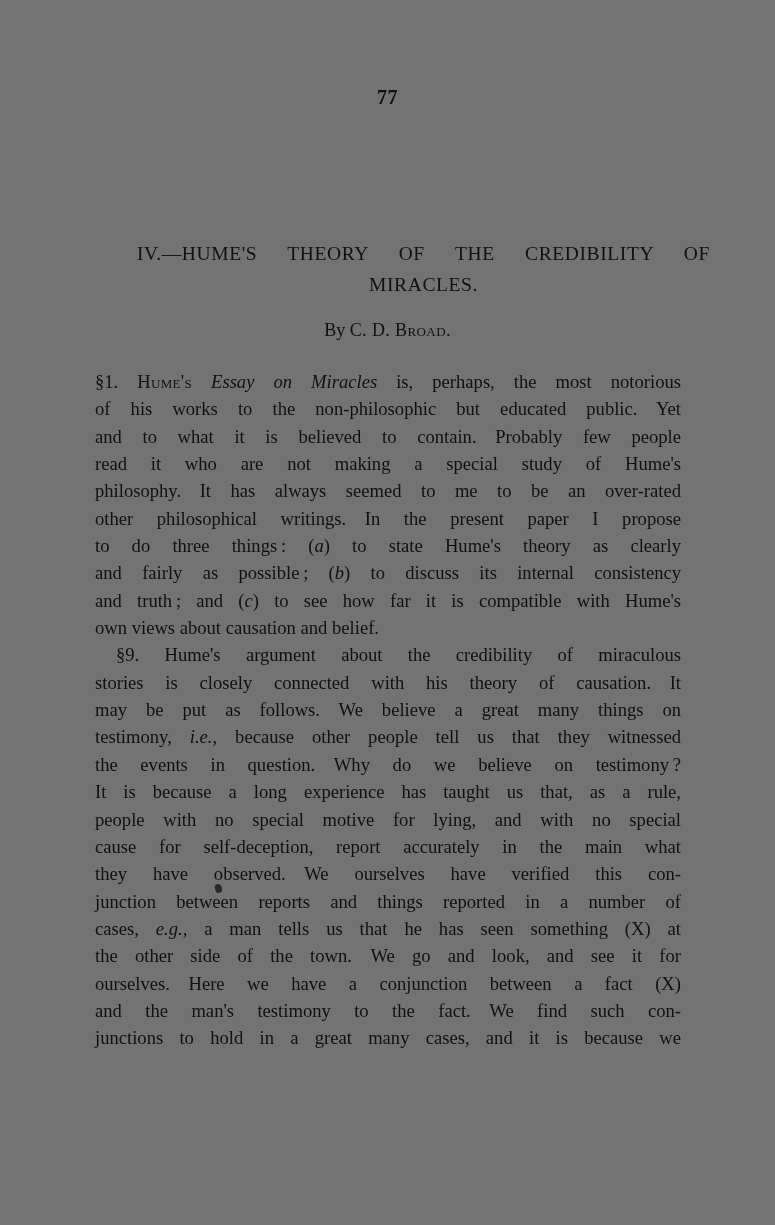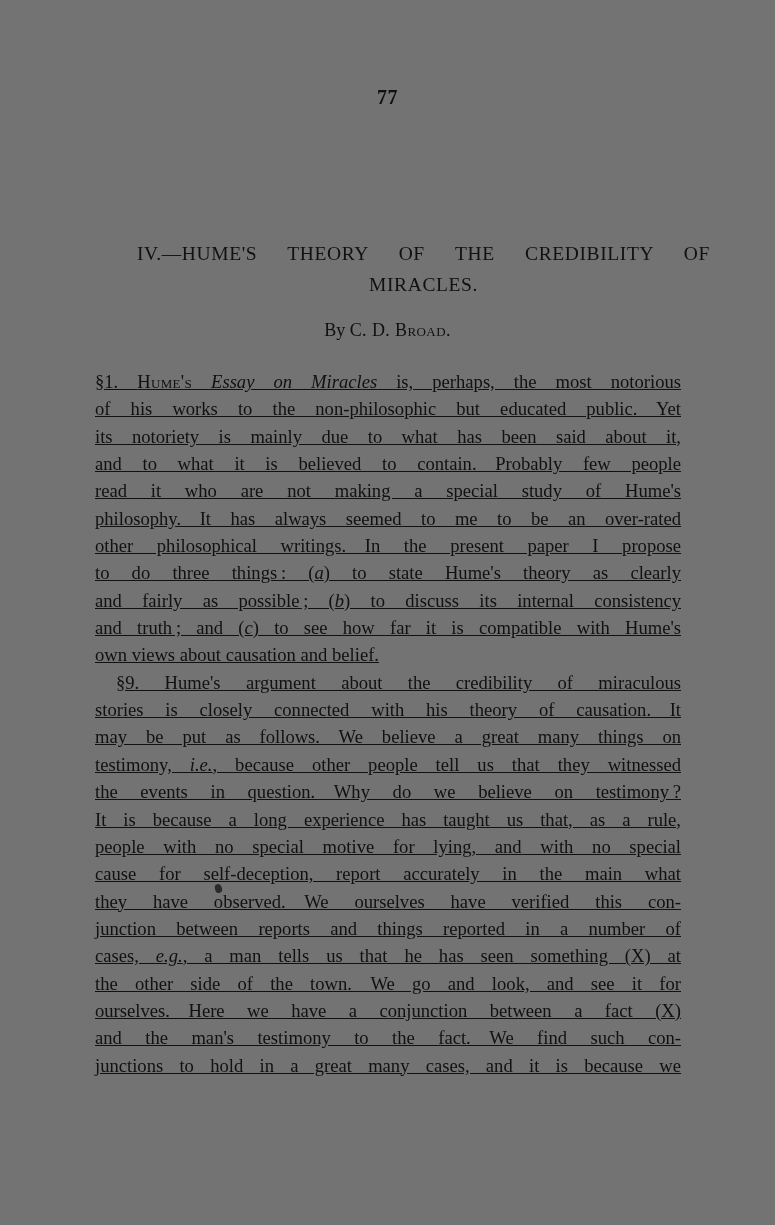--- a/index.html
+++ b/index.html
@@ -89,21 +89,20 @@
 
   
   .ln {
     display: block;
     font-size: 18.6px;
     line-height: 27.35px;
     text-align: justify;
     text-align-last: justify;
     white-space: normal;
     height: 27.35px;
-    text-decoration: underline;
   }
   
   .ln.last {
     text-align: right;
     text-align-last: left;
   }
   
   .ln.indent {
     text-indent: 21px;
   }
@@ -137,21 +136,20 @@
 
   <div class="byline">
     <span class="by">By</span>
     <span class="name">C. D. Broad.</span>
   </div>
 
   <div class="body-text">
     <p class="para">
         <span class="ln">§1. <span class="sc">Hume's</span> <i>Essay on Miracles</i> is, perhaps, the most notorious</span>
         <span class="ln">of his works to the non-philosophic but educated public. Yet</span>
-        <span class="ln">its notoriety is mainly due to what has been said about it,</span>
         <span class="ln">and to what it is believed to contain. Probably few people</span>
         <span class="ln">read it who are not making a special study of Hume's</span>
         <span class="ln">philosophy. It has always seemed to me to be an over-rated</span>
         <span class="ln">other philosophical writings. In the present paper I propose</span>
         <span class="ln">to do three things : (<i>a</i>) to state Hume's theory as clearly</span>
         <span class="ln">and fairly as possible ; (<i>b</i>) to discuss its internal consistency</span>
         <span class="ln">and truth ; and (<i>c</i>) to see how far it is compatible with Hume's</span>
         <span class="ln last">own views about causation and belief.</span>
       </p>
     <p class="para">

